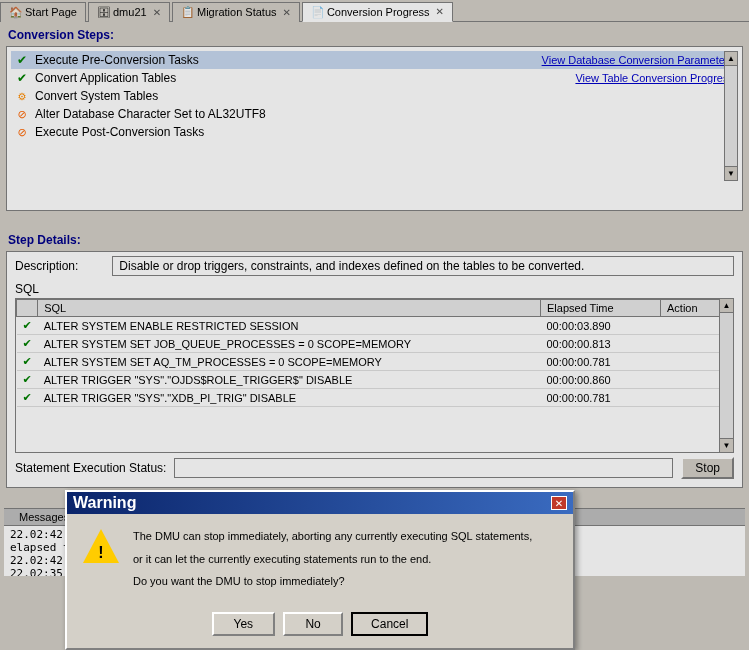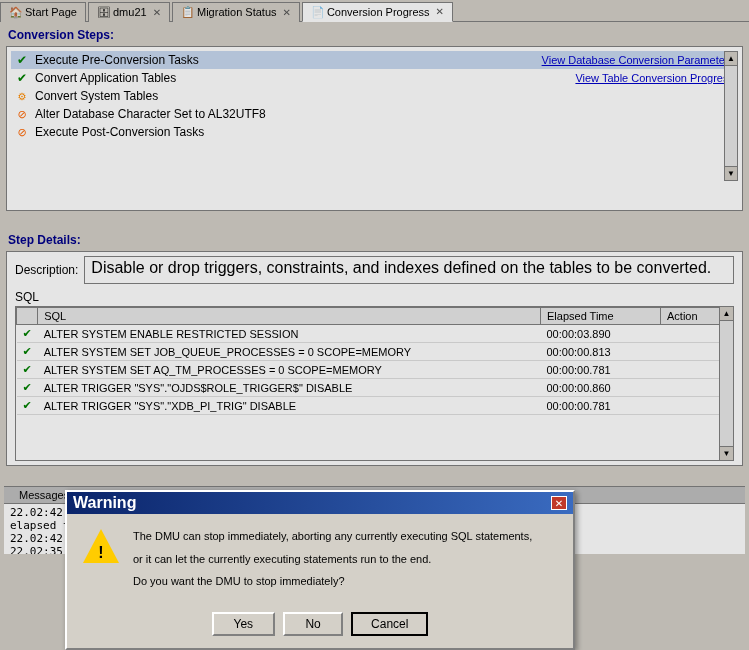--- a/index.html
+++ b/index.html
@@ -123,33 +123,34 @@
       color: #0000cc;
       text-decoration: underline;
       cursor: pointer;
       font-size: 11px;
     }
     .description-row {
       display: flex;
       align-items: center;
       padding: 4px 8px;
       font-size: 12px;
+      gap: 28px;
     }
     .description-label {
       font-size: 12px;
       margin-right: 6px;
       white-space: nowrap;
     }
     .description-box {
       flex: 1;
       border: 1px solid #808080;
       background: #fff;
       padding: 2px 6px;
-      font-size: 16px;
-      height: 28px;
+      font-size: 12px;
+      height: 20px;
     }
     .sql-label {
       padding: 2px 8px;
       font-size: 12px;
     }
     .sql-table-container {
       margin: 0 8px;
       border: 1px solid #808080;
       background: #fff;
       height: 155px;
@@ -446,20 +447,25 @@
           </tbody>
         </table>
 
         <div style="position:absolute;right:0;top:0;width:14px;height:100%;background:#d4d0c8;border-left:1px solid #808080;display:flex;flex-direction:column;">
           <div style="height:14px;display:flex;align-items:center;justify-content:center;font-size:8px;cursor:pointer;border-bottom:1px solid #808080;">▲</div>
           <div style="flex:1;background:#e8e8e8;"></div>
           <div style="height:14px;display:flex;align-items:center;justify-content:center;font-size:8px;cursor:pointer;border-top:1px solid #808080;">▼</div>
         </div>
       </div>
 
+      <div class="status-row">
+        <span class="status-label">Statement Execution Status:</span>
+        <div class="status-box"></div>
+        <button class="stop-btn">Stop</button>
+      </div>
 
     </div>
   </div>
 
   <div class="messages-panel">
     <div class="messages-header">Messages - Lo</div>
     <div class="messages-content">
       <div>22.02:42:  Set to AL32UTF8,</div>
       <div>elapsed ti</div>
       <div>22.02:42:  Tasks, elapsed time is</div>

